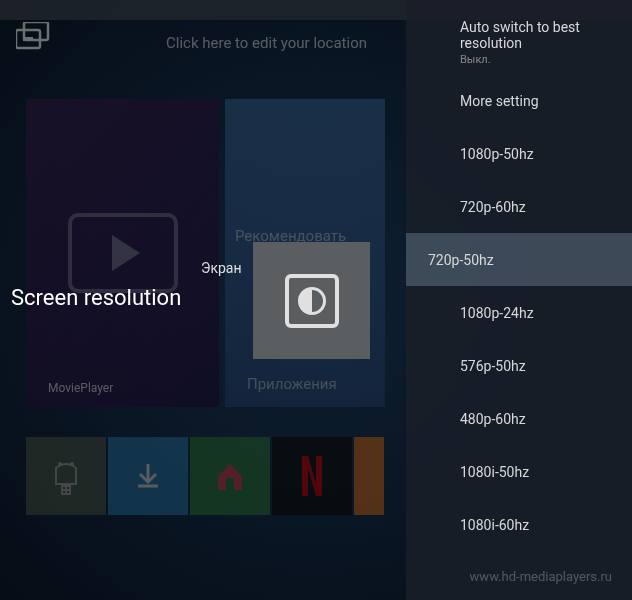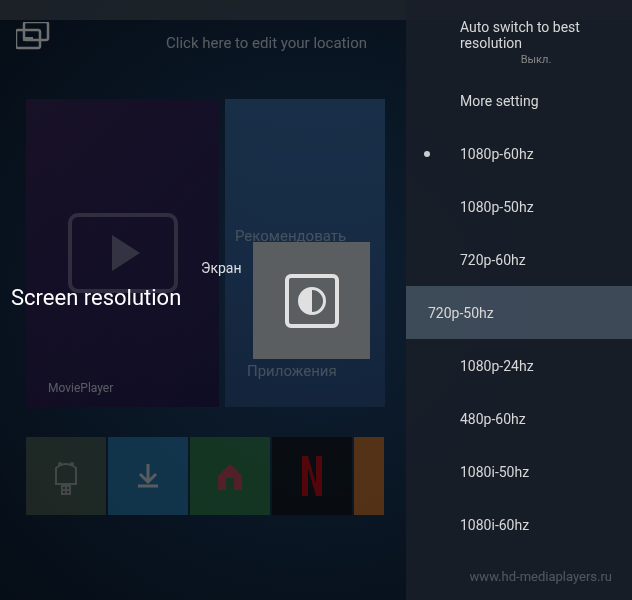--- a/index.html
+++ b/index.html
@@ -115,21 +115,21 @@
       bottom: 162px;
       left: 10px;
       font-size: 15px;
       color: rgba(255,255,255,0.6);
       margin-top: 28px;
     }
     
     .tile.recommend .tile-label2 {
       color: rgba(255,255,255,0.6);
       font-size: 15px;
-      margin-bottom: 15px;
+      margin-bottom: 2px;
     }
     
     .dock {
       position: absolute;
       top: 437px;
       left: 26px;
       display: flex;
       gap: 2px;
       opacity: 0.7;
     }
@@ -239,21 +239,20 @@
     
     .panel-item.selected {
       background: rgba(120, 140, 160, 0.4);
       padding-left: 22px;
     }
     
     .panel-sub {
       font-size: 11px;
       color: #888;
       margin-top: 2px;
-      text-align: center;
     }
     
     .radio-dot {
       position: absolute;
       left: 18px;
       top: 50%;
       transform: translateY(-50%);
       width: 6px;
       height: 6px;
       border-radius: 50%;
@@ -339,36 +338,35 @@
 <div class="side-panel">
   <div class="panel-item first">
     <span>Auto switch to best resolution</span>
     <span class="panel-sub">Выкл.</span>
   </div>
   <div class="panel-item">
     <span>More setting</span>
   </div>
 
   <div class="panel-item">
-    <span class="radio-dot"></span>
-    <span>1080p-60hz</span>
-  </div>
-  <div class="panel-item">
     <span>1080p-50hz</span>
   </div>
   <div class="panel-item">
     <span>720p-60hz</span>
   </div>
   <div class="panel-item selected">
     <span>720p-50hz</span>
   </div>
   <div class="panel-item">
     <span>1080p-24hz</span>
   </div>
   <div class="panel-item">
+    <span>576p-50hz</span>
+  </div>
+  <div class="panel-item">
     <span>480p-60hz</span>
   </div>
   <div class="panel-item">
     <span>1080i-50hz</span>
   </div>
   <div class="panel-item">
     <span>1080i-60hz</span>
   </div>
 </div>
 

